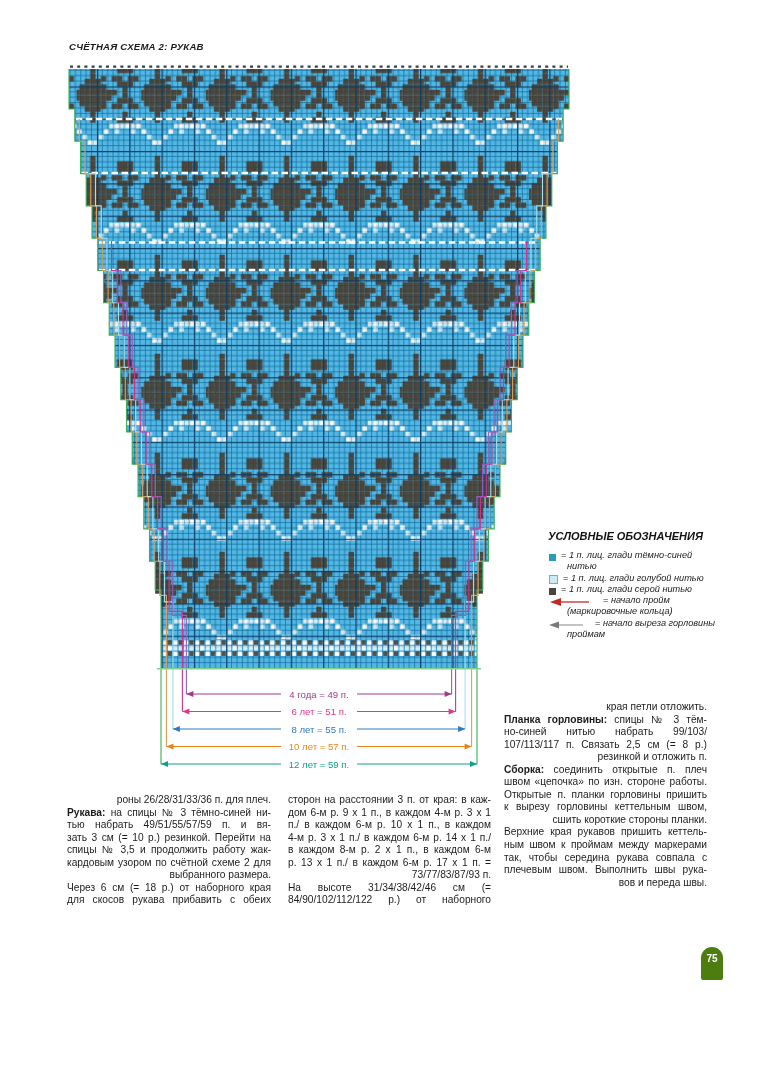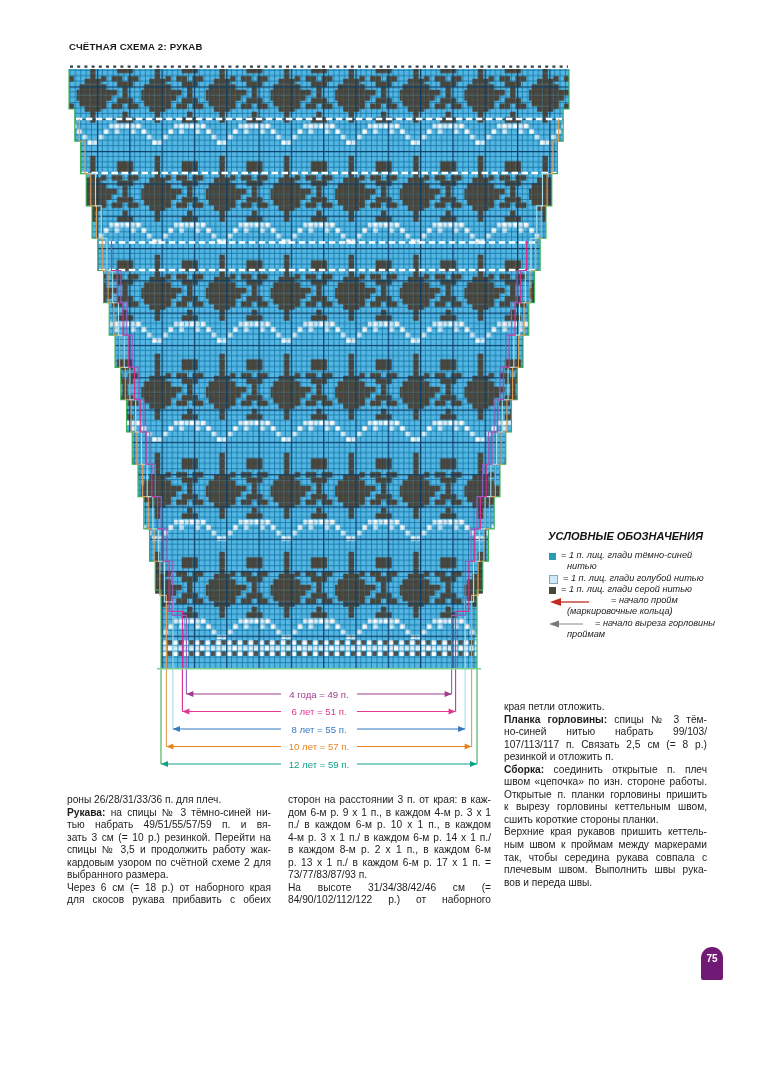--- a/index.html
+++ b/index.html
@@ -1,31 +1,31 @@
 <!DOCTYPE html>
 <html lang="ru"><head><meta charset="utf-8">
 <style>
 html,body{margin:0;padding:0}
 body{width:764px;height:1080px;background:#fff;position:relative;overflow:hidden;
  font-family:"Liberation Sans",sans-serif;-webkit-font-smoothing:antialiased}
-.hdr{position:absolute;left:69px;top:41px;font-size:9.6px;font-weight:bold;
+.hdr{position:absolute;left:69px;top:41px;font-size:9.6px;font-weight:bold;font-style:italic;
  color:#1a1a1a;letter-spacing:.2px}
 .lgt{position:absolute;left:548px;top:530px;font-size:11px;font-weight:bold;font-style:italic;color:#111}
 .lg{position:absolute;left:549px;top:550px;width:200px;font-size:9.2px;color:#222;line-height:11.3px}
-.li{display:flex;align-items:center}
+.li{display:flex;align-items:flex-end}
 .sq{display:inline-block;width:7px;height:7px;margin:2px 5px 0 0;flex:none}
 .lt{white-space:nowrap}
 .li2{padding-left:18px}
 .col{position:absolute;width:204px;font-size:10.2px;line-height:12.55px;color:#1c1c1c}
 .jl{text-align:justify;text-align-last:justify}
-.nl{text-align:left}
+.nl{text-align:right}
 .c1{left:67px;top:794px}
 .c2{left:288px;top:794px;width:203px}
 .c3{left:504px;top:701px;width:203px}
-.tab{position:absolute;left:701px;top:947px;width:22px;height:33px;background:#701a75;
+.tab{position:absolute;left:701px;top:947px;width:22px;height:33px;background:#4d7c0f;
  border-radius:11px 11px 2px 2px;color:#fff;font-size:10px;font-weight:bold;text-align:center;
  padding-top:6px;box-sizing:border-box}
 </style></head>
 <body>
 
 <div class="hdr">СЧЁТНАЯ СХЕМА 2: РУКАВ</div>
 
 <svg width="764" height="1080" viewBox="0 0 764 1080" style="position:absolute;left:0;top:0">
 <defs>
 <pattern id="gl1" width="32.310" height="32.310" x="0" y="21.800" patternUnits="userSpaceOnUse">
@@ -422,21 +422,21 @@
 <div class="li">
       <span class="sq" style="background:#4a463c"></span>
       <span class="lt">= <i>1 п. лиц. глади серой нитью</i></span>
     </div>
 
 <div class="li">
       <svg width="40" height="8" style="margin-top:2px">
         <line x1="10" y1="4" x2="40" y2="4" stroke="#c22b23" stroke-width="1.3"></line>
         <path d="M1 4 l11 -4 v8 z" fill="#c22b23"></path>
       </svg>
-      <span class="lt" style="margin-left:22px">= <i>начало пройм</i></span>
+      <span class="lt" style="margin-left:14px">= <i>начало пройм</i></span>
     </div>
 <div class="li li2">
       <i>(маркировочные кольца)</i>
     </div>
 
 <div class="li">
       <svg width="34" height="8" style="margin-top:2px">
         <line x1="8" y1="4" x2="34" y2="4" stroke="#9a9a9a" stroke-width="1.2"></line>
         <path d="M0 4 l10 -3.5 v7 z" fill="#7a7a7a"></path>
       </svg>

